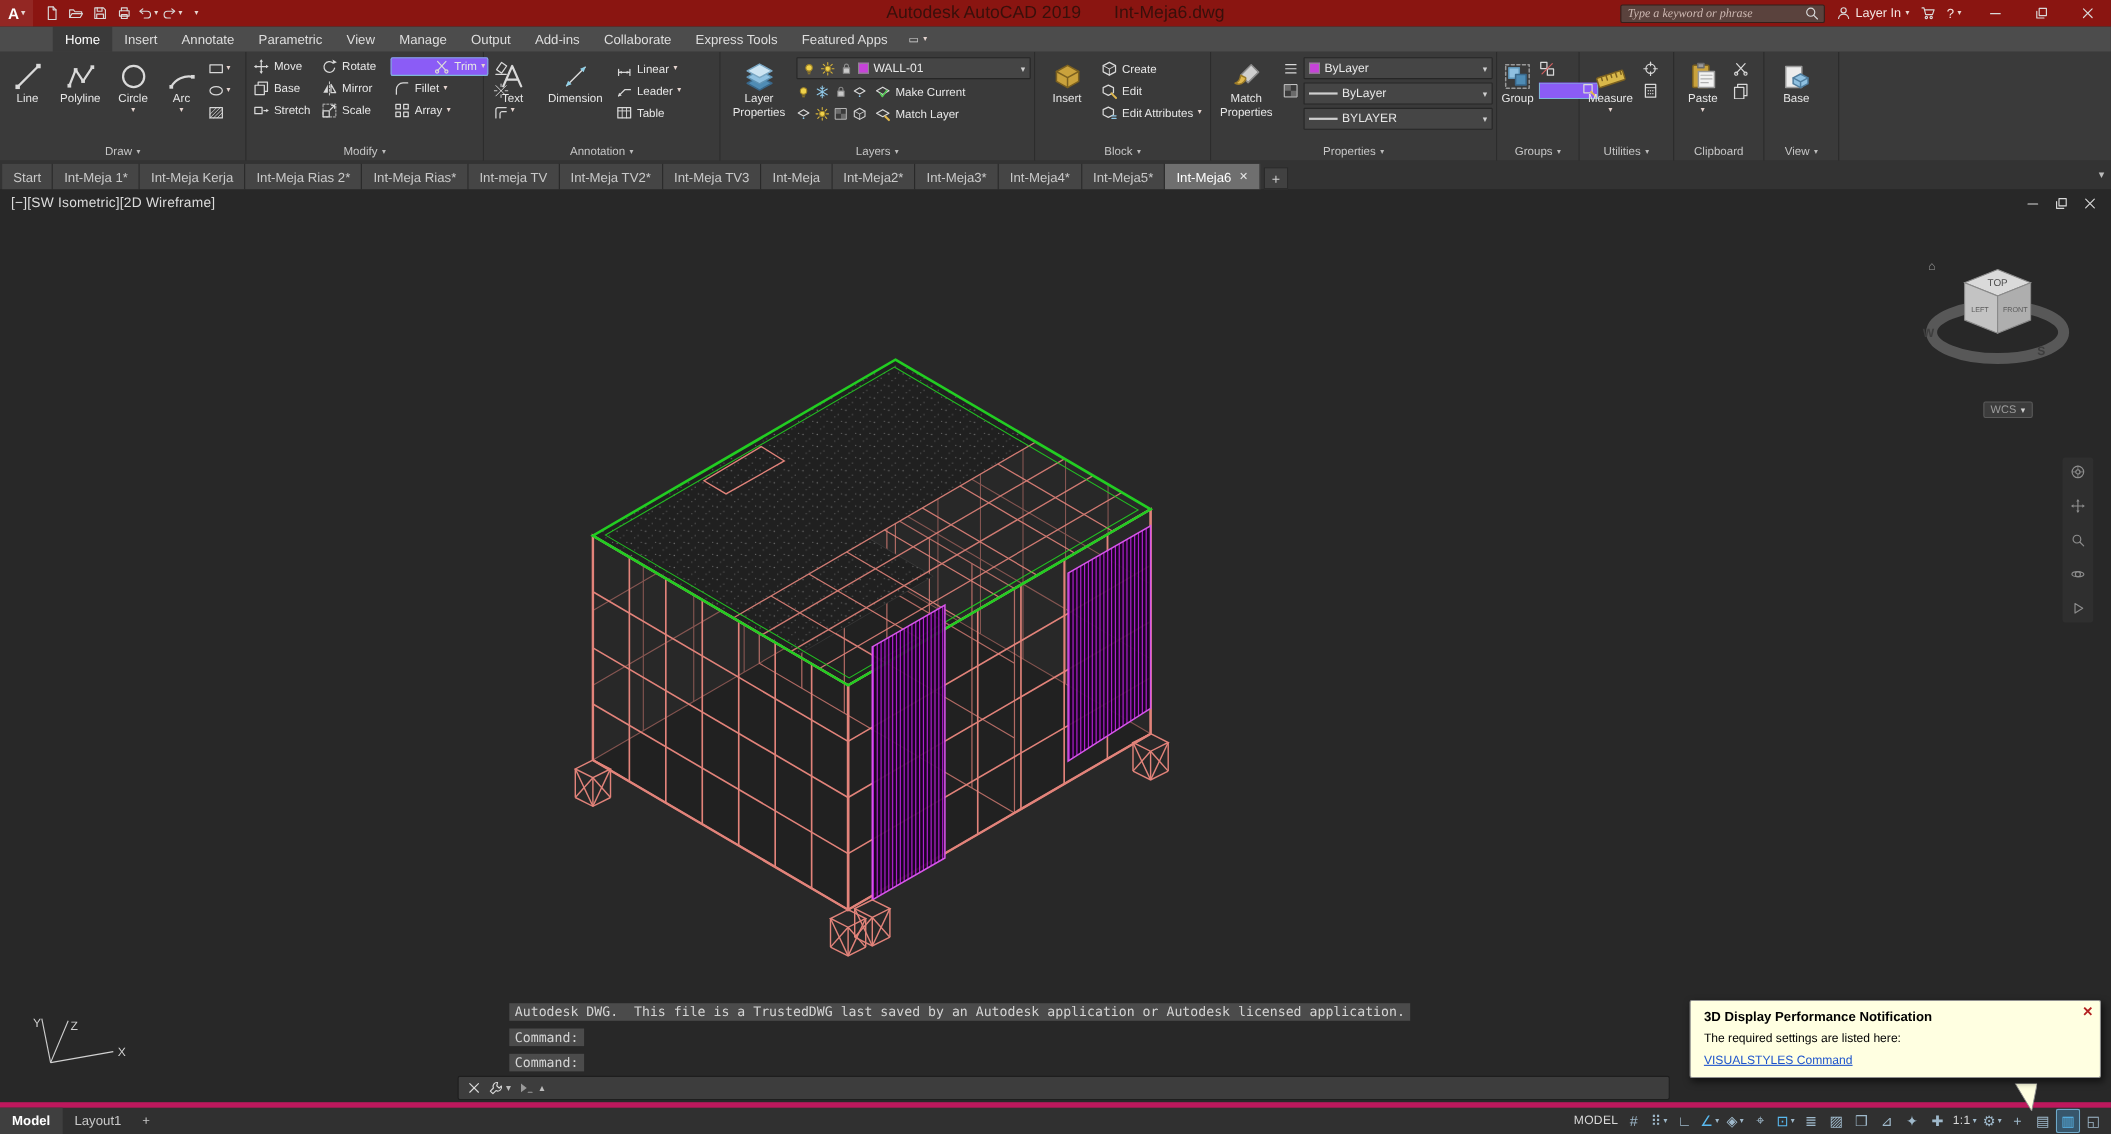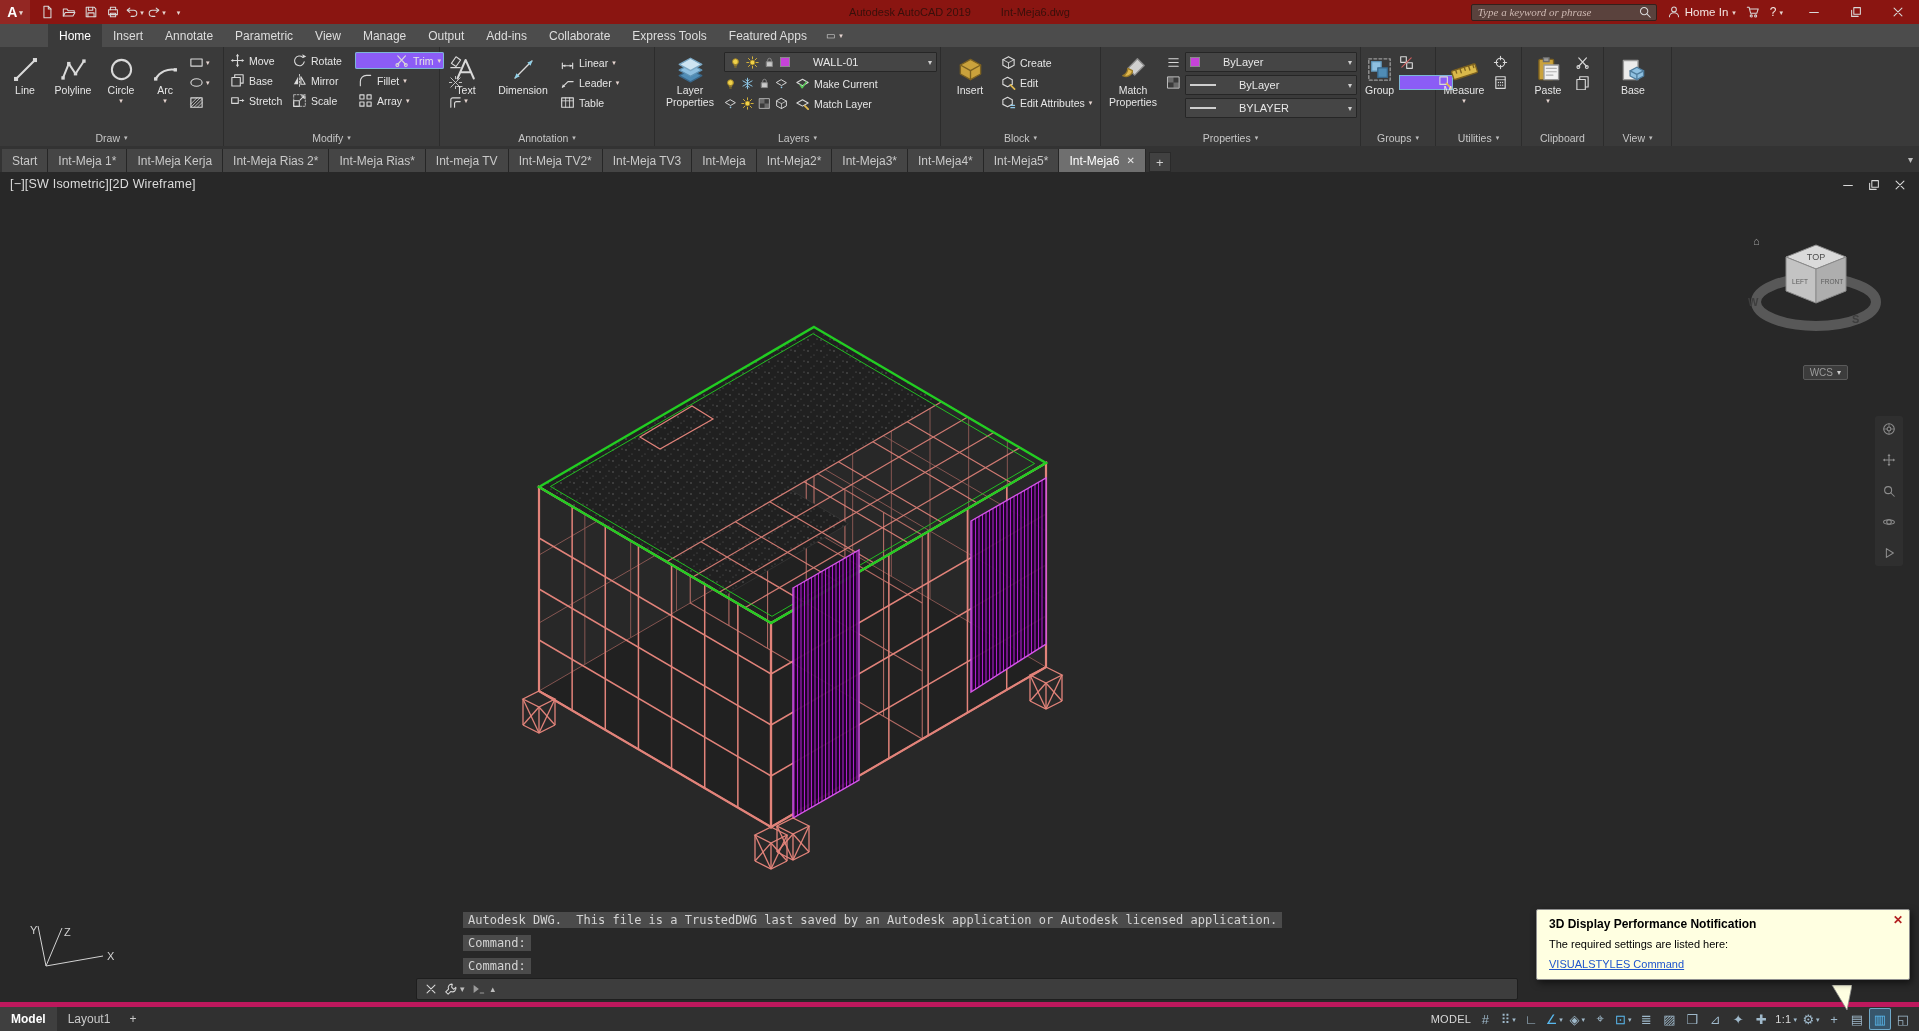--- a/index.html
+++ b/index.html
@@ -11,21 +11,21 @@
   
   .titlebar{position:absolute;left:0;top:0;right:0;height:24px;background:var(--tb,#8a1511);
             display:flex;align-items:center;color:#f0ded9;z-index:40;}
   .applogo{width:30px;height:24px;display:flex;align-items:center;justify-content:center;gap:2px;
            background:rgba(255,255,255,.08);font-weight:bold;color:#fff;font-size:14px;}
   .qat{display:flex;align-items:center;margin-left:6px;gap:1px;}
   .qbtn{height:20px;min-width:21px;display:flex;align-items:center;justify-content:center;gap:1px;}
   .qbtn svg{width:14px;height:14px;}
   .caret{font-size:7px;line-height:1;color:#e7d6d1;}
   .ttl{position:absolute;left:50%;transform:translateX(-50%);top:0;height:24px;display:flex;align-items:center;
-       font-size:11px;color:var(--tbt,#38100b);pointer-events:none;white-space:nowrap;}
+       font-size:16px;color:var(--tbt,#38100b);pointer-events:none;white-space:nowrap;}
   .ttl .doc{margin-left:30px;}
   .tright{margin-left:auto;display:flex;align-items:center;gap:10px;}
   .searchbox{width:186px;height:17px;background:#5a423d;border:1px solid #33201c;border-radius:2px;
              display:flex;align-items:center;padding:0 4px;gap:4px;}
   .searchbox input{flex:1;background:transparent;border:none;outline:none;font-style:italic;
                    font-size:11px;color:#e8d8d4;font-family:Liberation Serif, serif;min-width:0;}
   .searchbox input::placeholder{color:#cdb8b2;}
   .searchbox svg{width:12px;height:12px;}
   .signin{display:flex;align-items:center;gap:4px;font-size:11.5px;color:#f3e6e2;}
   .signin svg{width:13px;height:13px;}
@@ -57,21 +57,21 @@
   .i14 svg{width:13px;height:13px;}
   .colstack{display:flex;flex-direction:column;justify-content:flex-start;gap:3px;padding-top:4px;}
   .sbtn{display:flex;align-items:center;gap:4px;font-size:10.5px;color:#e6e6e6;padding:1px 3px;
         border-radius:2px;white-space:nowrap;}
   .hl{background:#8b5cf6;box-shadow:inset 0 0 0 1px #7db7d6;padding-left:39px;}
   .mline{display:flex;align-items:center;}
   .minicol{display:flex;flex-direction:column;gap:5px;padding:5px 2px 0;}
   .mrow{display:flex;align-items:center;gap:2px;}
   .combo{display:flex;align-items:center;gap:4px;height:20px;background:#454545;border:1px solid #262626;
          font-size:11px;color:#e8e8e8;padding:0 4px;border-radius:1px;}
-  .combo .grow{flex:1;margin-left:19px;}
+  .combo .grow{flex:1;}
   .ccaret{font-size:8px;color:#cfcfcf;}
   .lsample{width:26px;border-top:2px solid #cfcfcf;}
   .swatch{width:10px;height:10px;background:var(--sw,#c643d8);border:1px solid #8a8a8a;flex:none;}
 
   
   .filetabs{position:absolute;top:146px;left:0;right:0;height:26px;background:var(--ft,#333333);
             display:flex;align-items:flex-end;padding:0 0 0 2px;font-size:12px;z-index:37;}
   .ftab{height:23px;display:flex;align-items:center;gap:7px;padding:0 10px;background:#454545;
         color:#c9c9c9;border-right:1px solid #262626;}
   .ftab.active{background:#6f6f6f;color:#ffffff;}
@@ -229,21 +229,21 @@
     </div>
     <div class="signin">
       <span>
           <svg viewBox="0 0 16 16" style="width: 14px; height: 14px;">
             <g fill="none" stroke="#d9d9d9" stroke-width="1.2" stroke-linecap="round" stroke-linejoin="round">
               <circle cx="8" cy="5" r="2.7"></circle>
               <path d="M2.8 13.5a5.2 4.6 0 0 1 10.4 0"></path>
             </g>
           </svg>
         </span>
-      <span>Home In</span>
+      <span>Layer In</span>
       <span class="caret">▾</span>
     </div>
     <span class="tico">
         <svg viewBox="0 0 16 16" style="width: 14px; height: 14px;">
           <g fill="none" stroke="#d9d9d9" stroke-width="1.2" stroke-linecap="round" stroke-linejoin="round">
             <path d="M1.5 2.5h2l1.8 7h7l1.7-5H4.2"></path>
             <circle cx="6" cy="12.5" r="1.2"></circle>
             <circle cx="11" cy="12.5" r="1.2"></circle>
           </g>
         </svg>

